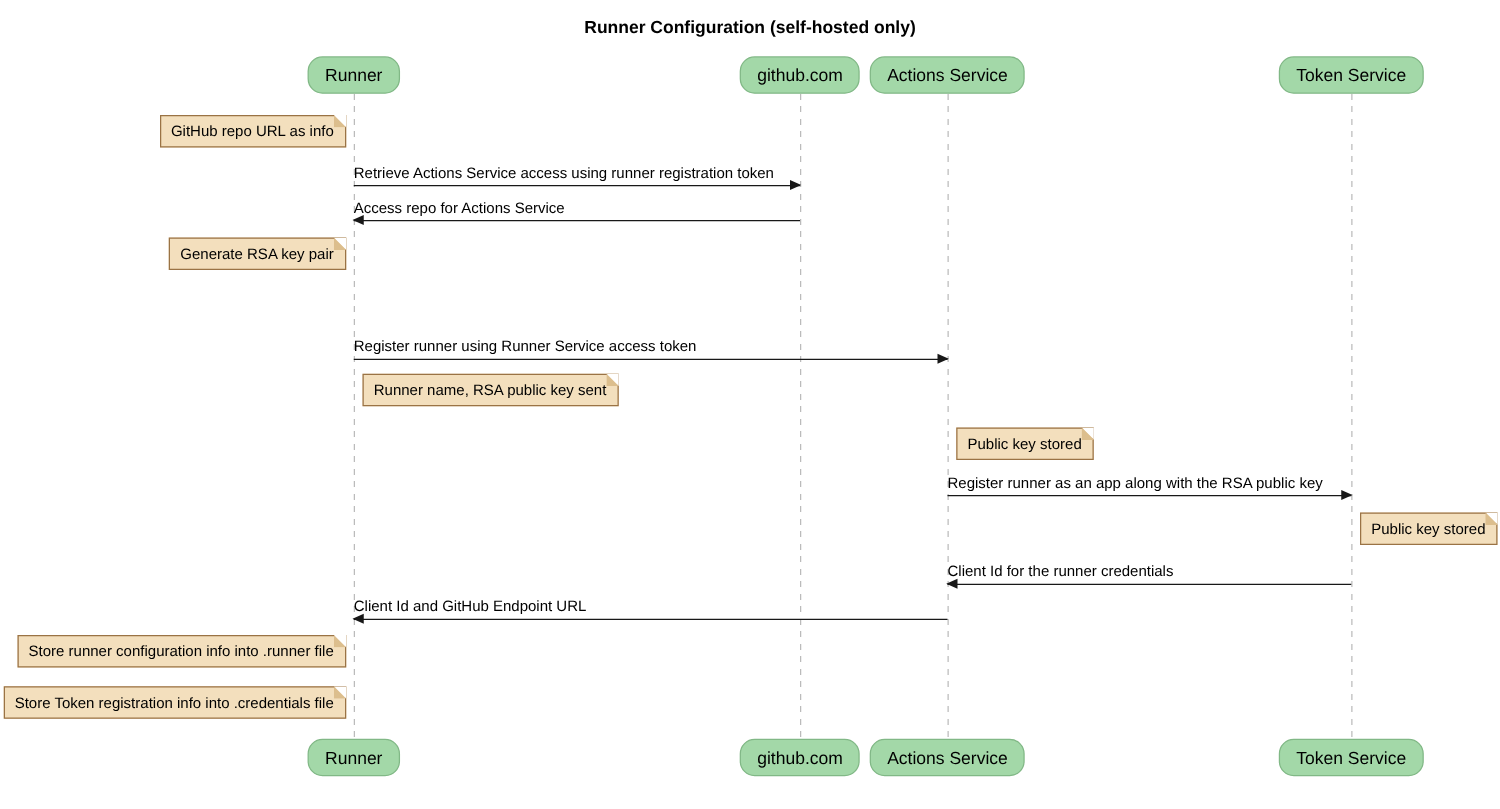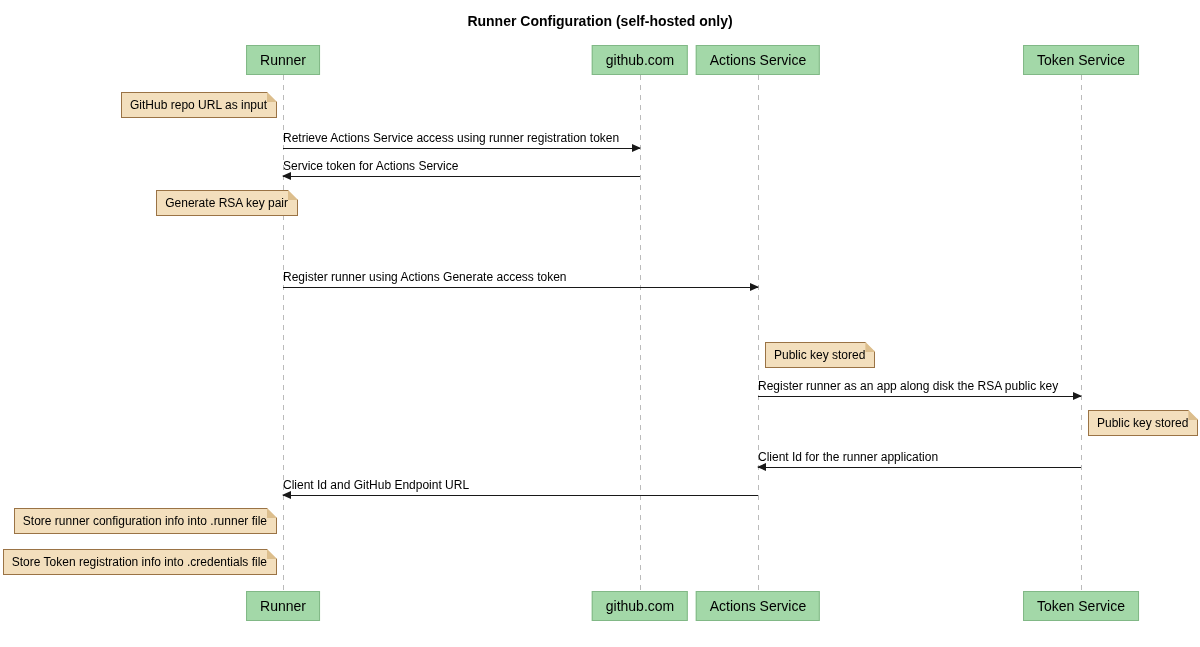--- a/index.html
+++ b/index.html
@@ -10,21 +10,21 @@
   .title {
     position:absolute; top:13px; left:0; width:100%;
     text-align:center; font-size:14px; font-weight:bold;
   }
   .lifeline {
     position:absolute; top:75px; height:517px; width:1px;
     background:repeating-linear-gradient(to bottom,#BBBBBB 0 5px, transparent 5px 10px);
   }
   .participant {
     position:absolute; height:30px; line-height:28px; padding:0 13px;
-    background:#A3D8A8; border:1px solid #81B886; border-radius:0;
+    background:#A3D8A8; border:1px solid #81B886; border-radius:12px;
     font-size:14px; white-space:nowrap; box-sizing:border-box;
     transform:translateX(-50%); text-align:center;
   }
   .p-top { top:45px; }
   .p-bottom { top:591px; }
   .msg { position:absolute; height:0; }
   .msg .line { position:absolute; top:0; left:0; width:100%; height:1px; background:#181818; }
   .msg .lbl {
     position:absolute; bottom:3px; left:0; width:100%;
     font-size:12px; white-space:nowrap;
@@ -74,49 +74,50 @@
   <div class="participant p-bottom" style="left:758px;">Actions Service</div>
   <div class="participant p-bottom" style="left:1081px;">Token Service</div>
 
   <div class="msg" style="left:283px; top:148px; width:357px;">
     <div class="lbl">Retrieve Actions Service access using runner registration token</div>
     <div class="line"></div>
     <div class="head-r"></div>
   </div>
 
   <div class="msg" style="left:283px; top:176px; width:357px;">
-    <div class="lbl">Service token for Actions Service</div>
+    <div class="lbl">Access repo for Actions Service</div>
     <div class="line"></div>
     <div class="head-l"></div>
   </div>
 
   <div class="msg" style="left:283px; top:287px; width:475px;">
-    <div class="lbl">Register runner using Actions Generate access token</div>
+    <div class="lbl">Register runner using Runner Service access token</div>
     <div class="line"></div>
     <div class="head-r"></div>
   </div>
 
   <div class="msg" style="left:758px; top:396px; width:323px;">
-    <div class="lbl">Register runner as an app along disk the RSA public key</div>
+    <div class="lbl">Register runner as an app along with the RSA public key</div>
     <div class="line"></div>
     <div class="head-r"></div>
   </div>
 
   <div class="msg" style="left:758px; top:467px; width:323px;">
-    <div class="lbl">Client Id for the runner application</div>
+    <div class="lbl">Client Id for the runner credentials</div>
     <div class="line"></div>
     <div class="head-l"></div>
   </div>
 
   <div class="msg" style="left:283px; top:495px; width:475px;">
     <div class="lbl">Client Id and GitHub Endpoint URL</div>
     <div class="line"></div>
     <div class="head-l"></div>
   </div>
 
-  <div class="note" style="right:923px; top:92px;">GitHub repo URL as input</div>
-  <div class="note" style="right:902px; top:190px;">Generate RSA key pair</div>
+  <div class="note" style="right:923px; top:92px;">GitHub repo URL as info</div>
+  <div class="note" style="right:923px; top:190px;">Generate RSA key pair</div>
+  <div class="note" style="left:290px;  top:299px;">Runner name, RSA public key sent</div>
   <div class="note" style="left:765px;  top:342px;">Public key stored</div>
   <div class="note" style="left:1088px; top:410px;">Public key stored</div>
   <div class="note" style="right:923px; top:508px;">Store runner configuration info into .runner file</div>
   <div class="note" style="right:923px; top:549px;">Store Token registration info into .credentials file</div>
 
 </div>
 
 </body></html>

